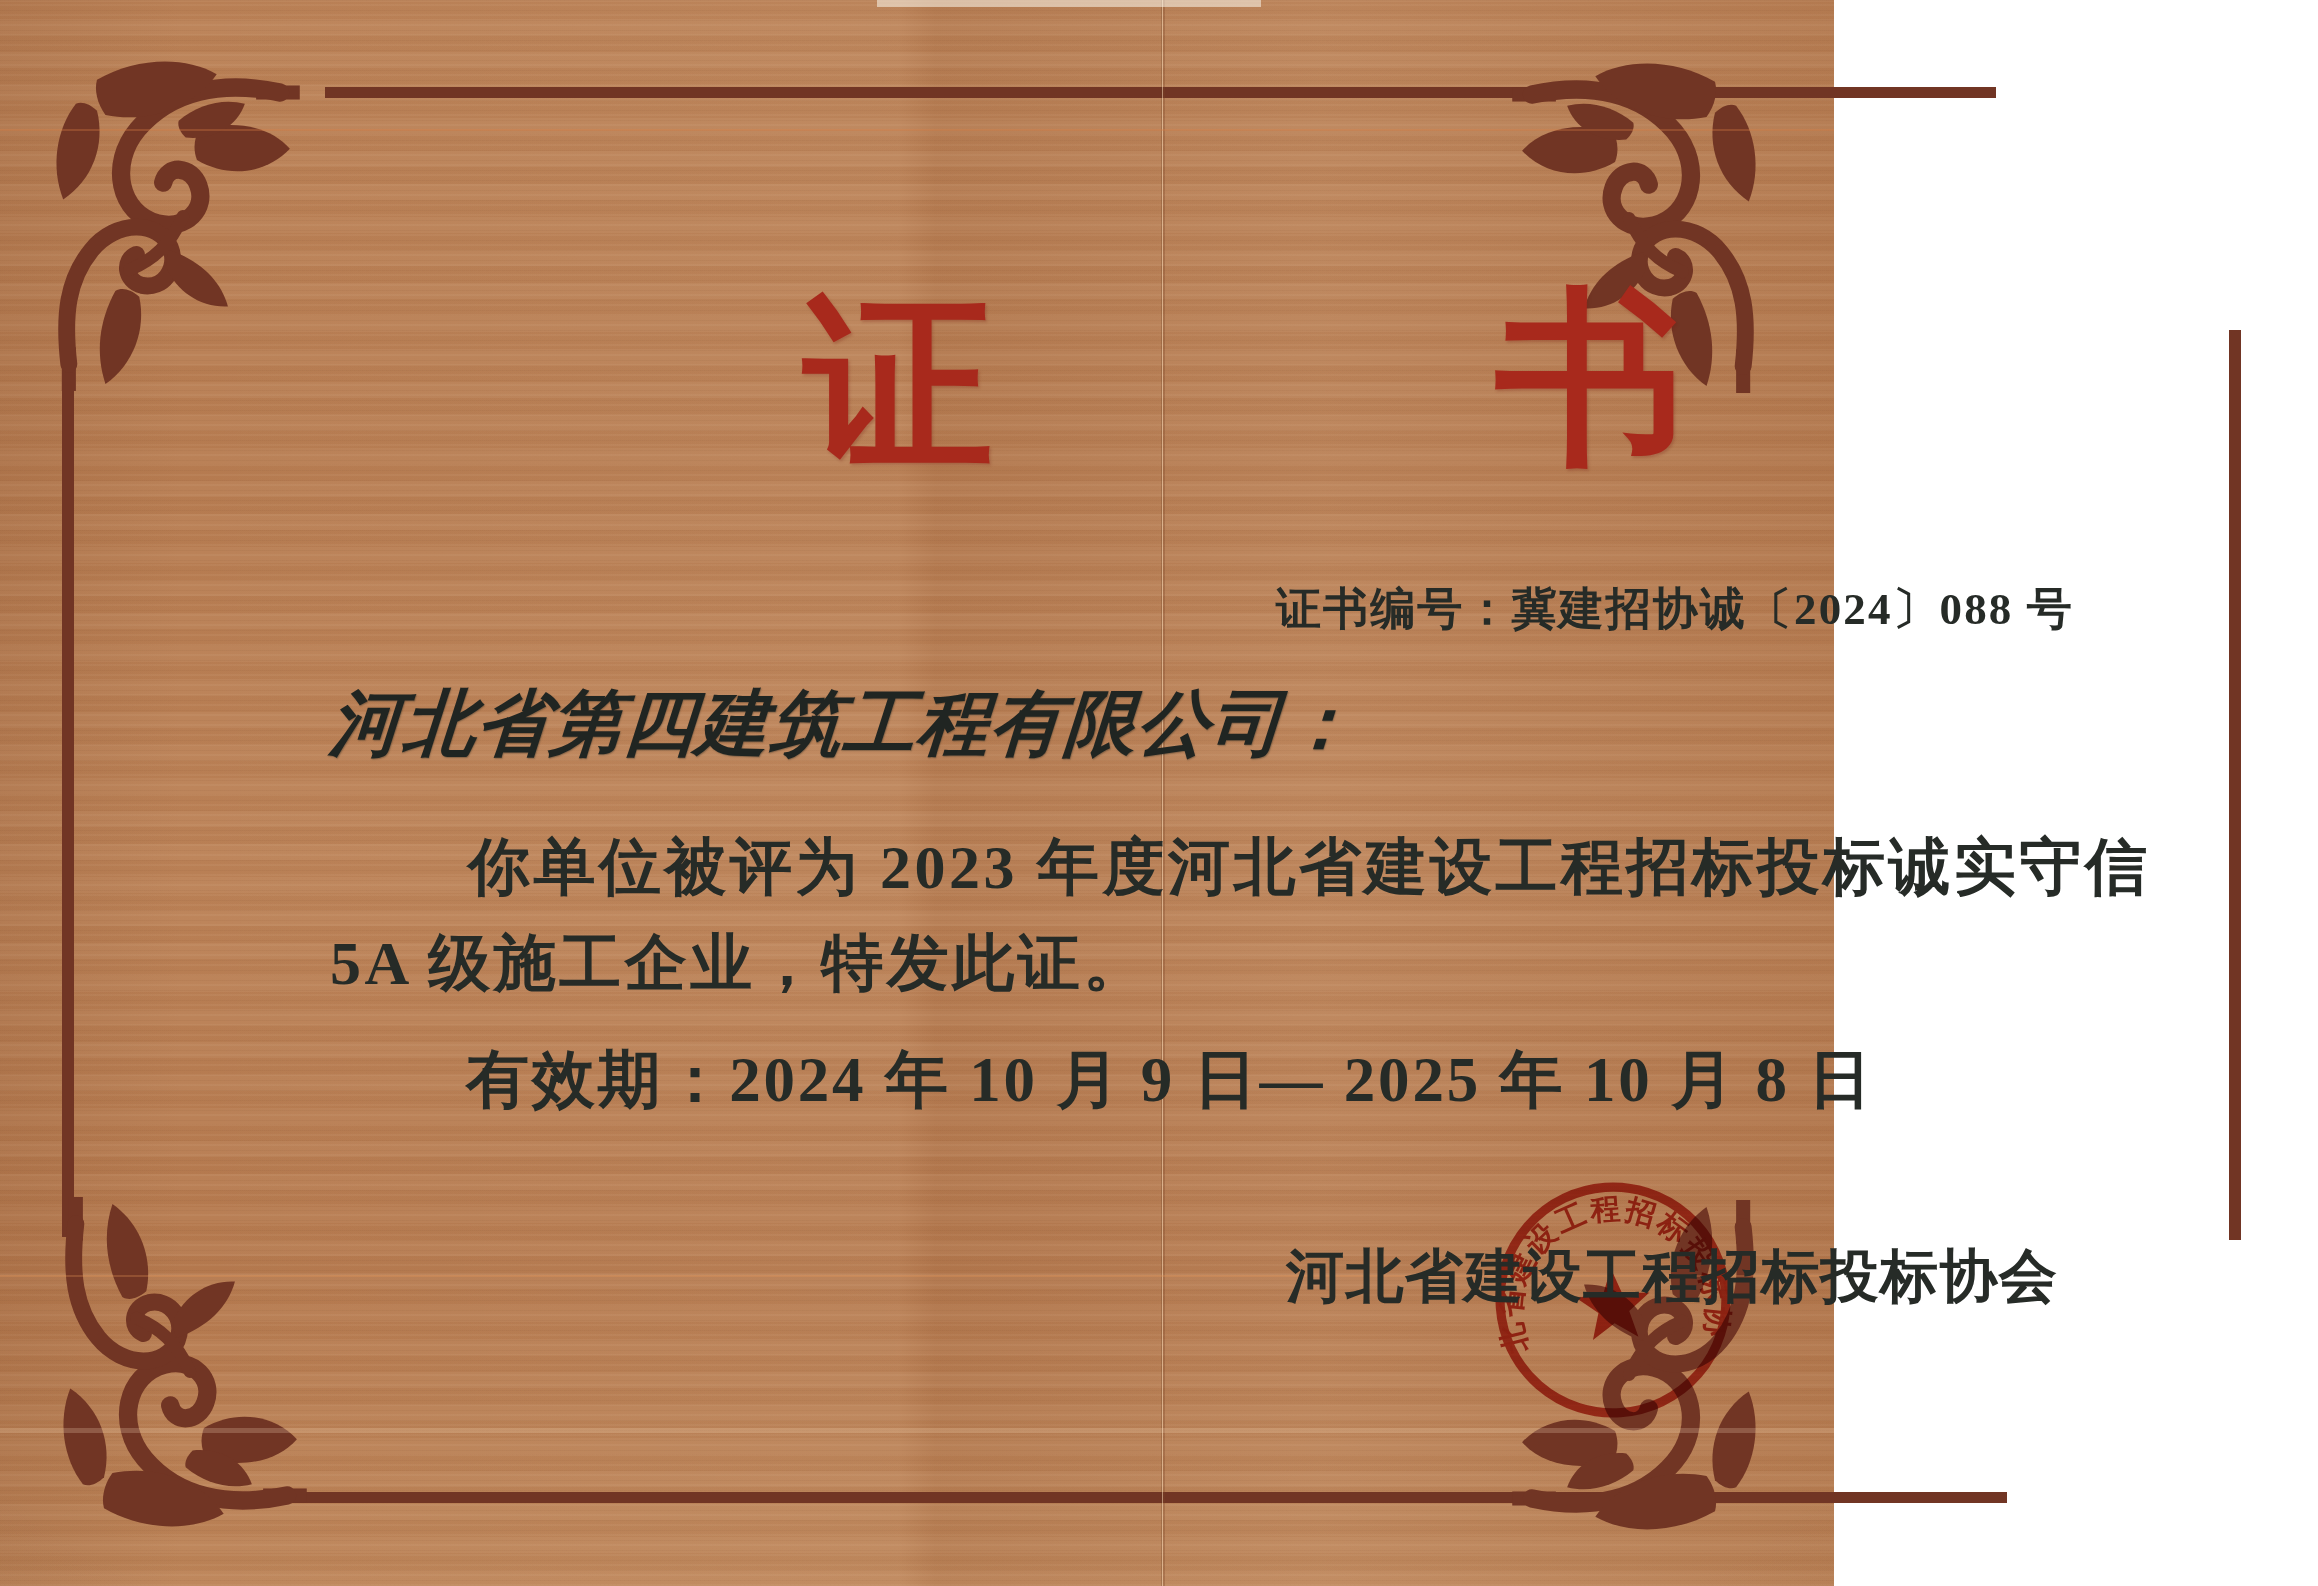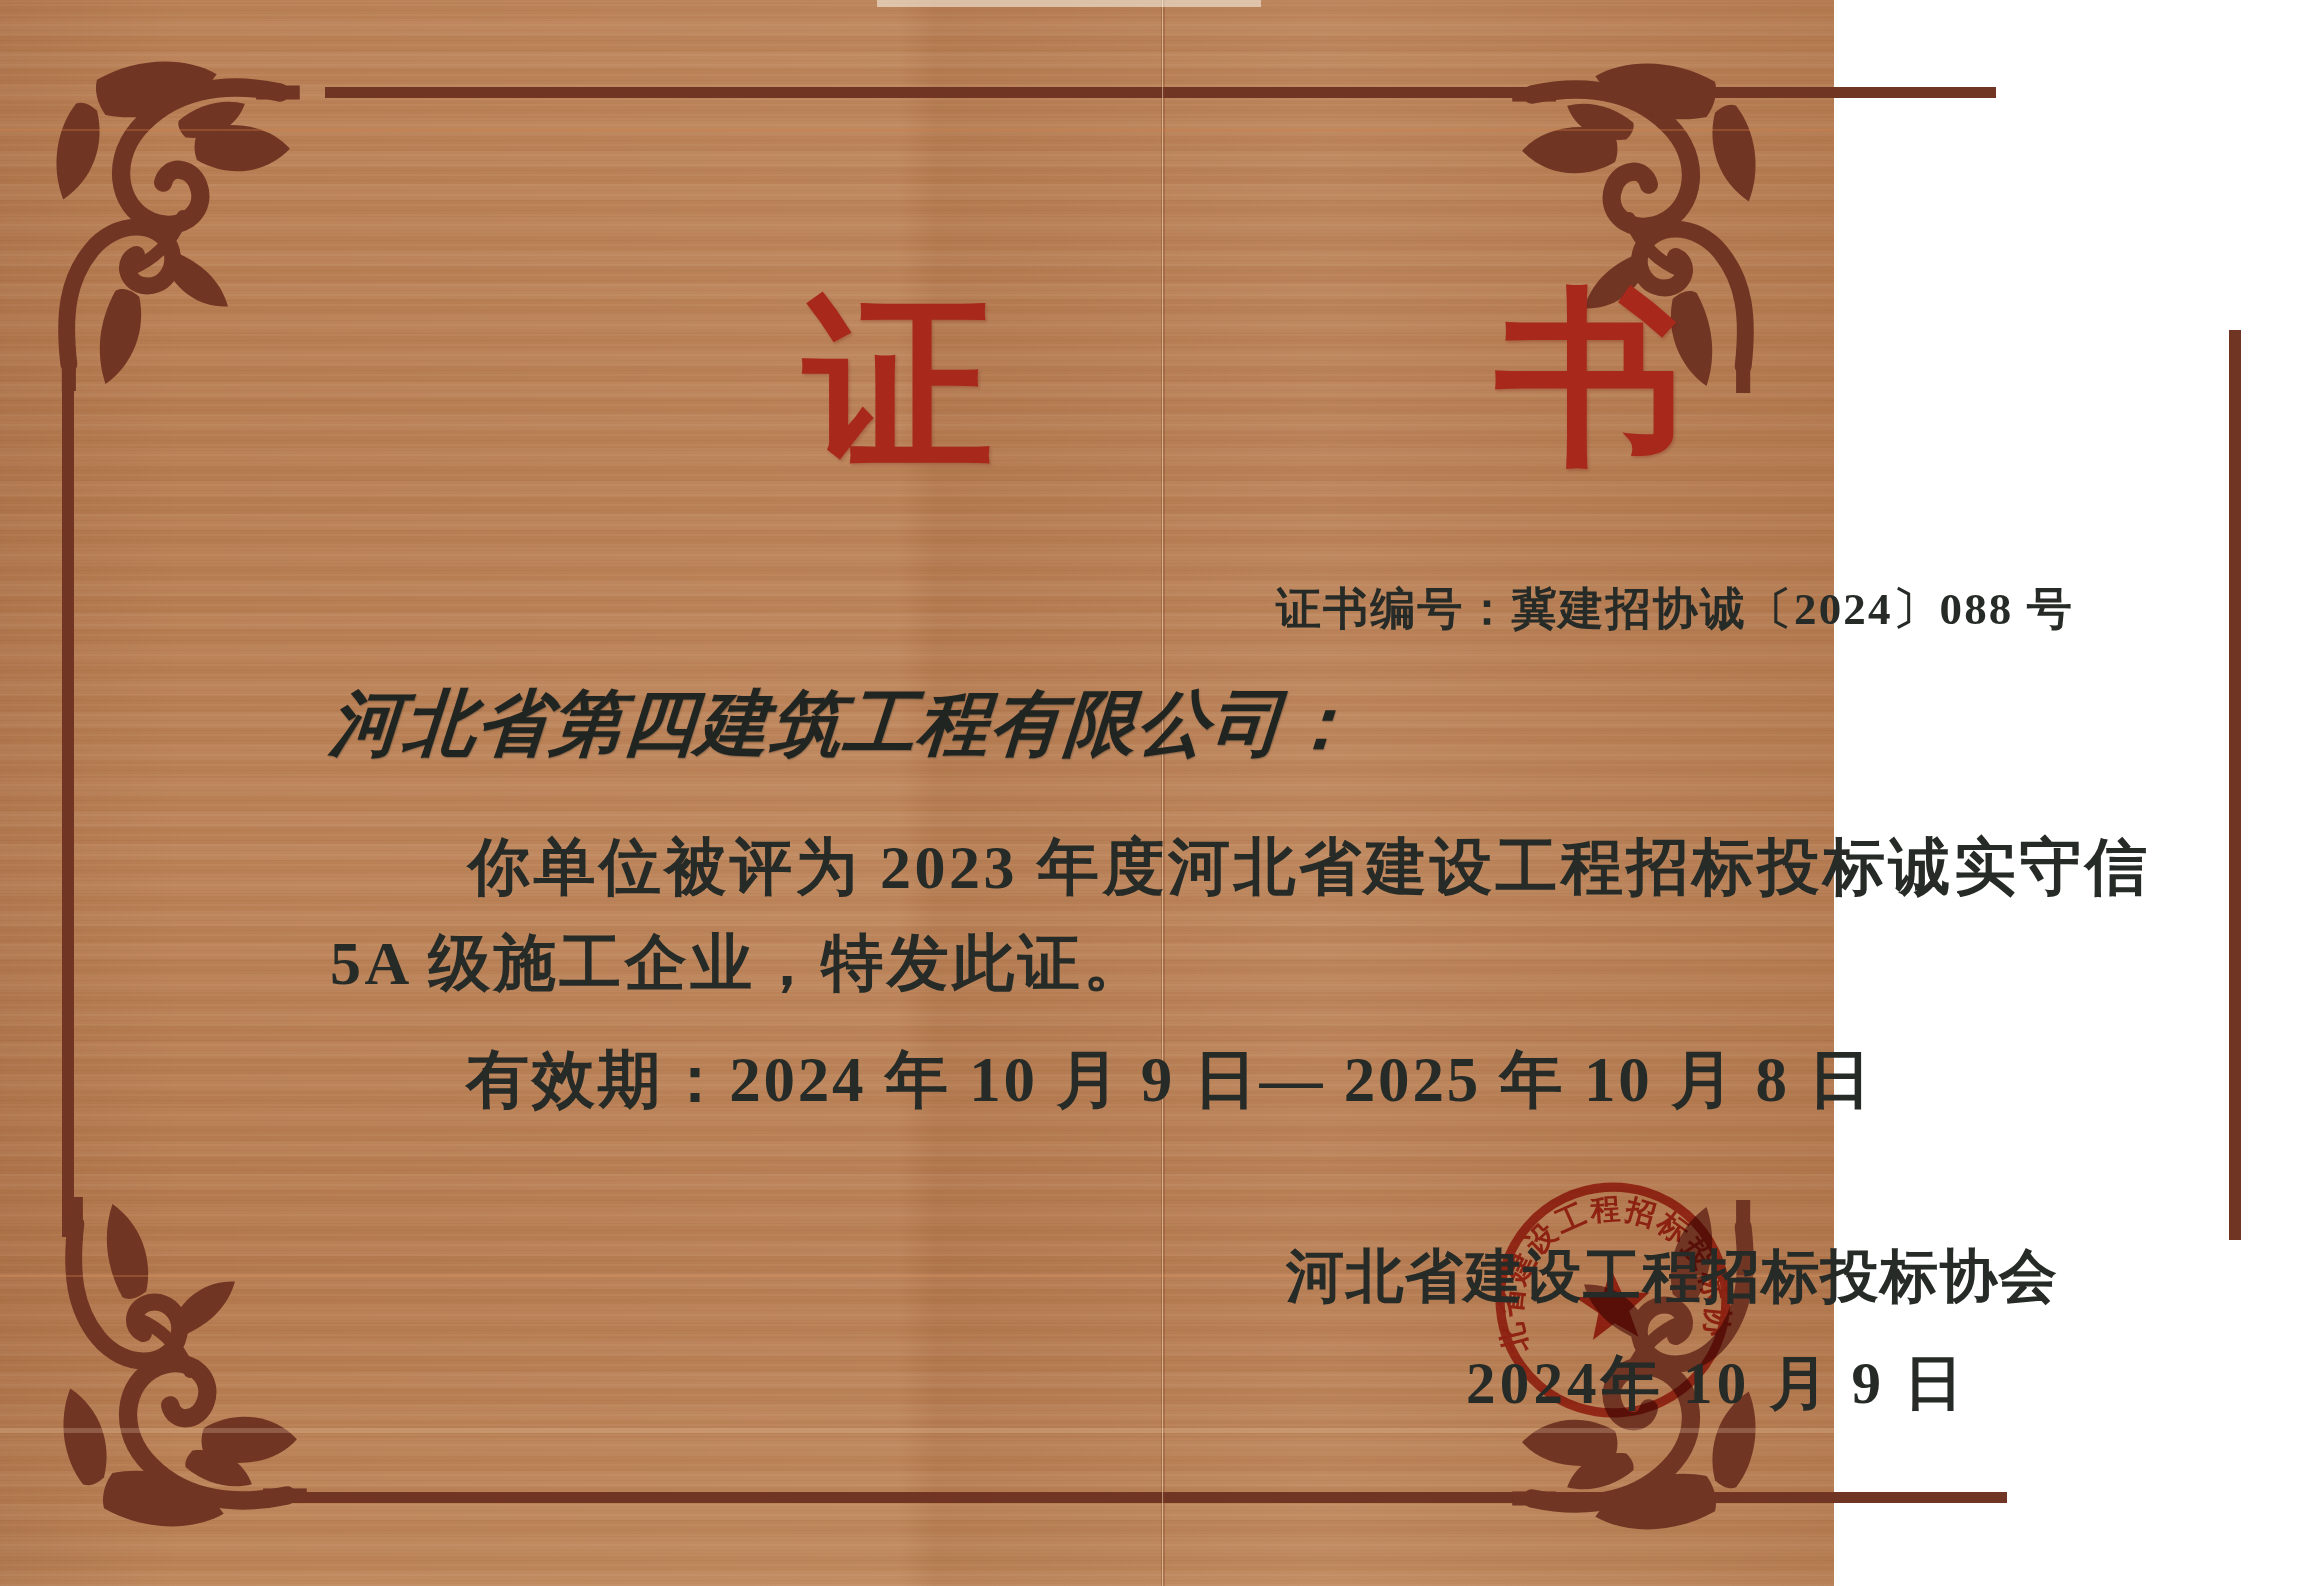--- a/index.html
+++ b/index.html
@@ -127,21 +127,20 @@
 
   <div class="txt certno">证书编号：冀建招协诚〔2024〕088 号</div>
 
   <div class="txt recipient">河北省第四建筑工程有限公司：</div>
 
   <div class="txt body1">你单位被评为 2023 年度河北省建设工程招标投标诚实守信</div>
   <div class="txt body2">5A 级施工企业，特发此证。</div>
   <div class="txt validity">有效期：2024 年 10 月 9 日— 2025 年 10 月 8 日</div>
 
   <div class="txt issuer">河北省建设工程招标投标协会</div>
-  <div class="txt issuedate">2024年 10 月 9 日</div>
 
   <div class="stamp">
     <svg viewBox="0 0 360 360">
       <defs>
         <path id="seal-arc" d="M 60,252 A 132,132 0 1 1 300,252" fill="none"></path>
       </defs>
       <circle cx="180" cy="180" r="160" fill="none" stroke="#c13422" stroke-width="13" opacity=".95"></circle>
       <text font-size="42" font-weight="700" fill="#c13422" letter-spacing="4" font-family="Liberation Serif, DejaVu Serif, serif">
         <textPath href="#seal-arc" startOffset="50%" text-anchor="middle">河北省建设工程招标投标协会</textPath>
       </text>

